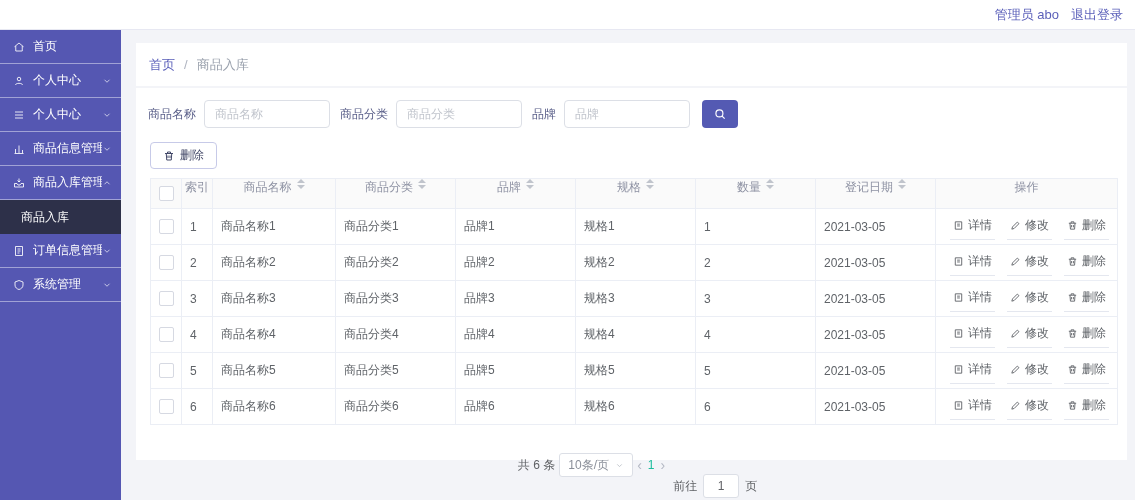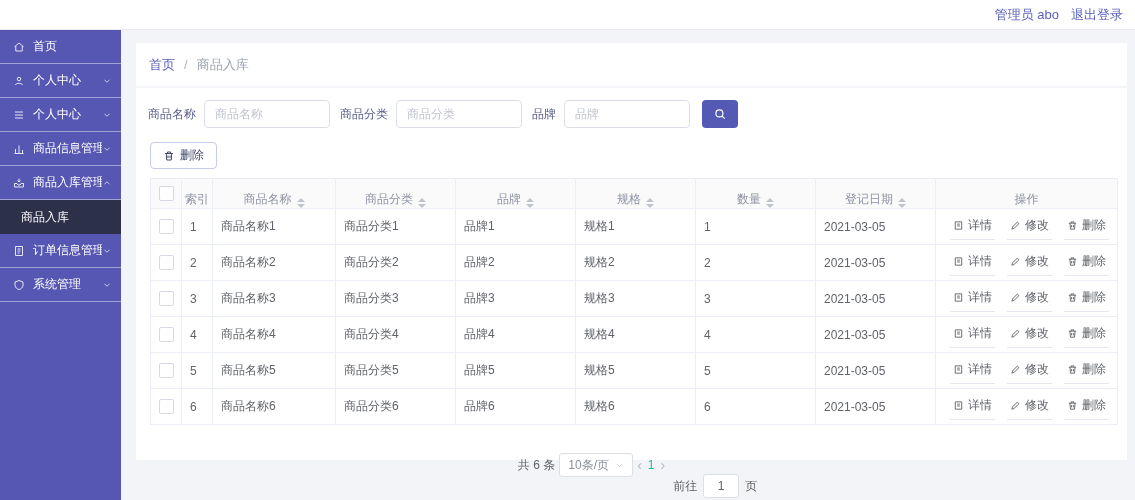--- a/index.html
+++ b/index.html
@@ -38,21 +38,21 @@
   .f-input{width:104px;height:26px;border:1px solid #dcdfe6;border-radius:4px;padding:0 10px;font-size:12px;color:#606266;margin-right:10px;outline:none;font-family:inherit;}
   .f-input::placeholder{color:#c0c4cc;}
   .search-btn{width:36px;height:28px;background:#545ab3;border:none;border-radius:4px;color:#fff;display:flex;align-items:center;justify-content:center;cursor:pointer;margin-left:2px;}
   .search-btn svg{width:14px;height:14px;}
   .del-btn{position:absolute;left:14px;top:54px;height:27px;padding:0 12px;background:#fff;border:1px solid #c7cae8;border-radius:4px;color:#434868;font-size:12px;display:flex;align-items:center;gap:5px;cursor:pointer;font-family:inherit;}
   .del-btn svg{width:12px;height:12px;}
   
   .data-table{position:absolute;left:14px;top:90px;width:967px;border-collapse:collapse;table-layout:fixed;}
   .data-table th,.data-table td{border:1px solid #ebeef5;font-size:12px;box-sizing:border-box;overflow:hidden;white-space:nowrap;}
   .data-table thead th{height:30px;background:#fafafa;color:#8e92a3;font-weight:normal;padding:0;}
-  .th-inner{display:flex;align-items:flex-end;justify-content:center;height:100%;}
+  .th-inner{display:flex;align-items:flex-start;justify-content:center;height:100%;}
   .data-table tbody td{height:36px;color:#5f6368;padding:0 8px;background:#fff;text-align:left;}
   td.c-center,th.c-center{text-align:center;padding:0;}
   .cbx{width:13px;height:13px;border:1px solid #d6d9e2;border-radius:2px;background:#fff;margin:0 auto;cursor:pointer;}
   .carets{display:inline-flex;flex-direction:column;margin-left:5px;}
   .caret-up{width:0;height:0;border-left:4px solid transparent;border-right:4px solid transparent;border-bottom:4px solid #c0c4cc;margin-bottom:2px;cursor:pointer;}
   .caret-down{width:0;height:0;border-left:4px solid transparent;border-right:4px solid transparent;border-top:4px solid #c0c4cc;cursor:pointer;}
   td.c-actions{text-align:center;padding:0;margin-top:40px;}
   .act-btn{display:inline-flex;align-items:center;gap:4px;margin:0 6px;padding:3px 3px 5px;border-bottom:1px solid #e4e7ef;color:#5f6368;cursor:pointer;}
   .act-btn svg{width:11px;height:11px;}
   

